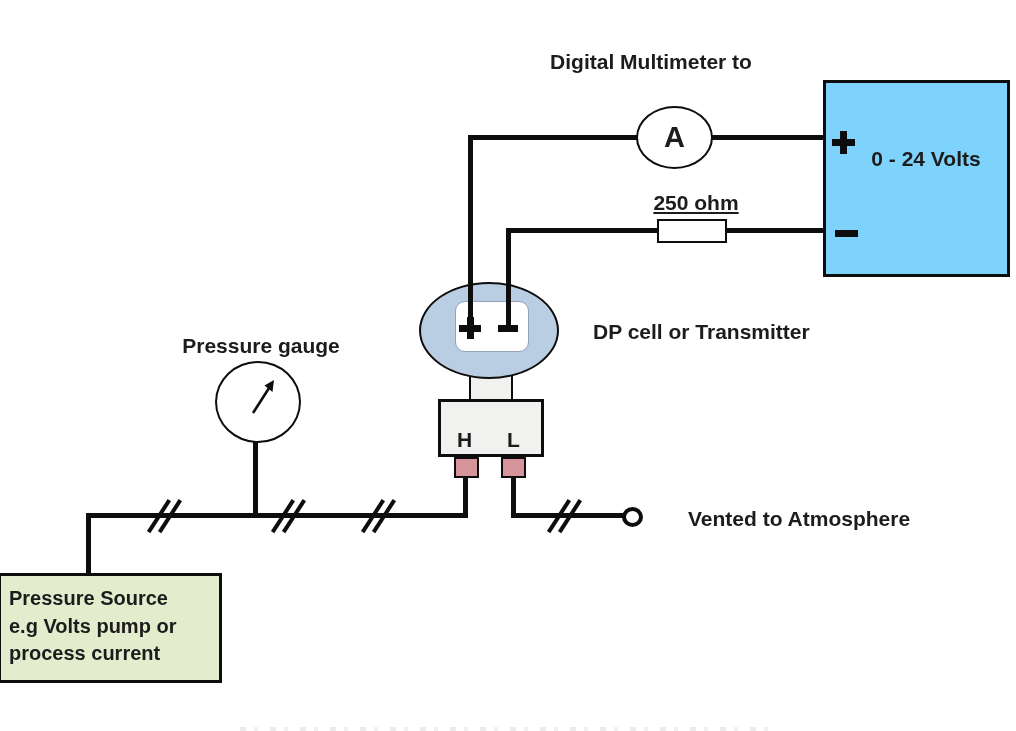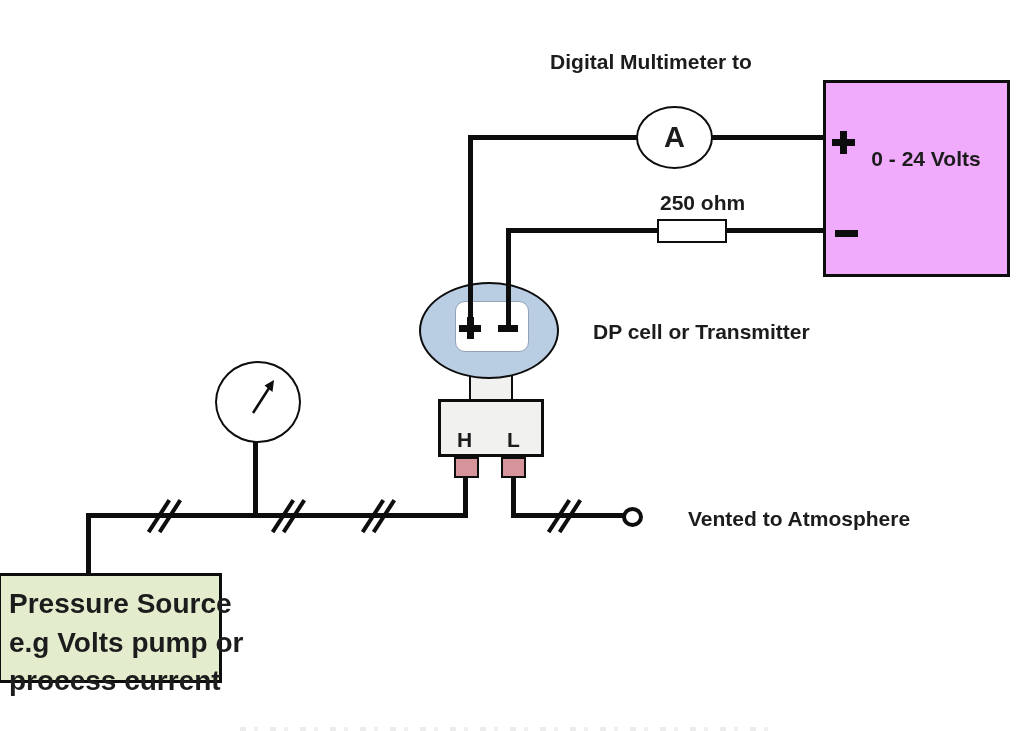--- a/index.html
+++ b/index.html
@@ -30,21 +30,21 @@
   .ammeter {
     position: absolute; left: 636px; top: 106px; width: 77px; height: 63px;
     background: #ffffff; border: 2.5px solid #0d0d0d; border-radius: 50%;
     display: flex; align-items: center; justify-content: center;
     font-size: 29px; font-weight: 700; z-index: 7;
   }
 
   
   .power-box {
     position: absolute; left: 823px; top: 80px; width: 187px; height: 197px;
-    background: #f0abfc; border: 3px solid #0d0d0d; z-index: 7;
+    background: #7dd3fc; border: 3px solid #0d0d0d; z-index: 7;
   }
   .power-text {
     position: absolute; left: 20px; top: 62px; width: 160px;
     text-align: center; font-size: 21px; font-weight: 600; line-height: 1.3;
   }
 
   
   .plus-shape { position: absolute; z-index: 9; }
   .plus-shape::before {
     content: ""; position: absolute; left: 0; top: calc(50% - 3.5px);
@@ -104,21 +104,21 @@
     z-index: 7;
   }
 
   
   .source-box {
     position: absolute; left: -2px; top: 573px; width: 224px; height: 110px;
     background: #e4ecce; border: 3px solid #0d0d0d; z-index: 7;
   }
   .source-text {
     position: absolute; left: 8px; top: 9px;
-    font-size: 28px; font-weight: 600; line-height: 1.38; white-space: nowrap;
+    font-size: 20px; font-weight: 600; line-height: 1.38; white-space: nowrap;
   }
 
   
   .break-mark { position: absolute; width: 34px; height: 38px; z-index: 8; }
   .break-mark span {
     position: absolute; top: 0; width: 3.5px; height: 38px;
     background: #0d0d0d; transform: rotate(33deg);
   }
   .break-mark span:nth-child(1) { left: 9px; }
   .break-mark span:nth-child(2) { left: 20px; }
@@ -153,21 +153,21 @@
   </div>
 
   <div class="power-box">
     <div class="plus-shape" style="left:6px; top:48px; width:23px; height:23px;"></div>
     <div class="minus-shape" style="left:9px; top:147px; width:23px; height:7px;"></div>
     <div class="power-text">
       <div>0 - 24 Volts</div>
     </div>
   </div>
 
-  <div class="txt" style="left:660px; top:189px; width:120px; ">250 ohm</div>
+  <div class="txt" style="left:636px; top:189px; width:120px; text-align:center;text-decoration:underline;">250 ohm</div>
   <div class="resistor"></div>
 
   <div class="dp-ellipse"></div>
   <div class="dp-inner"></div>
   <div class="plus-shape" style="left:459px; top:317px; width:22px; height:22px;"></div>
   <div class="minus-shape" style="left:498px; top:325px; width:20px; height:7px;"></div>
   <div class="txt" style="left:593px; top:318px; font-size:21px;">DP cell or Transmitter</div>
 
   <div class="dp-neck"></div>
   <div class="dp-body">
@@ -195,20 +195,21 @@
     </div>
   <div class="break-mark" style="left:362px; top:497px;">
       <span></span>
       <span></span>
     </div>
   <div class="break-mark" style="left:548px; top:497px;">
       <span></span>
       <span></span>
     </div>
 
+  <div class="txt" style="left:180px; top:332px; width:162px; text-align:center;">Pressure gauge</div>
   <div class="gauge">
     <svg width="81" height="77" viewBox="0 0 81 77">
       <line x1="36" y1="50" x2="54" y2="22" stroke="#0d0d0d" stroke-width="2.6"></line>
       <polygon points="57,17 47.5,22.5 55.5,29" fill="#0d0d0d"></polygon>
     </svg>
   </div>
 
   <div class="vent-ring"></div>
   <div class="txt" style="left:688px; top:505px;">Vented to Atmosphere</div>
 

